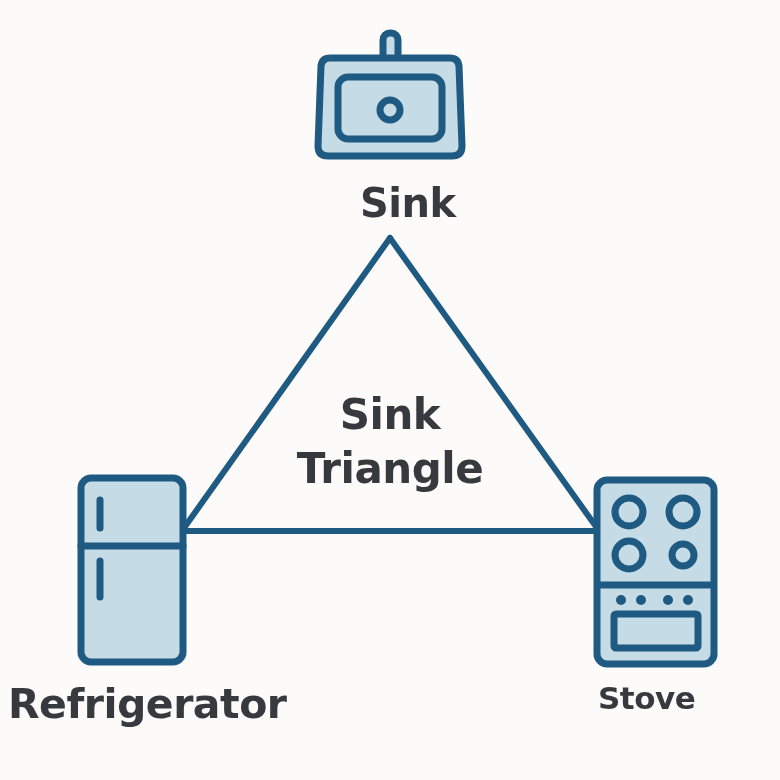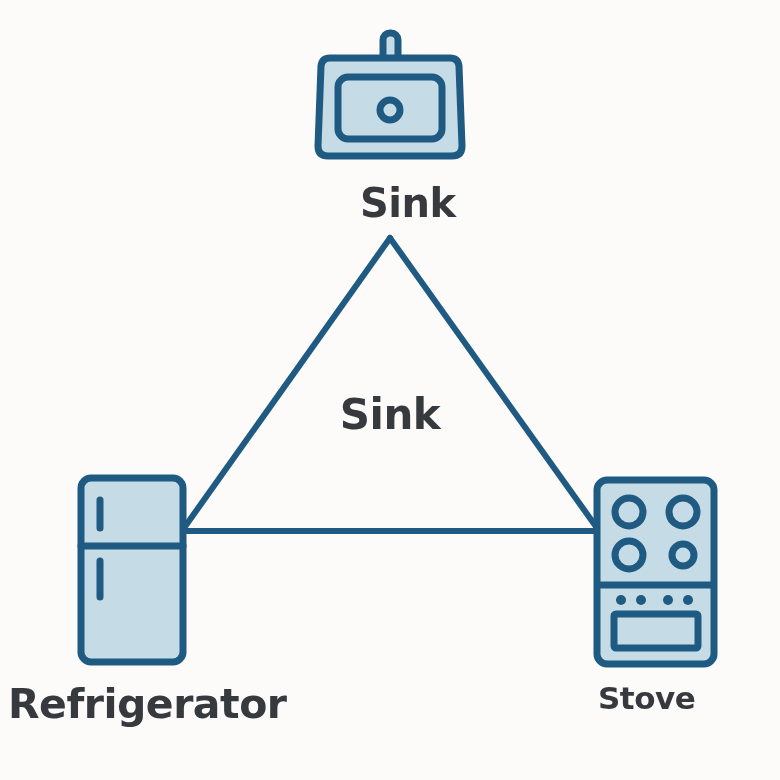--- a/index.html
+++ b/index.html
@@ -57,15 +57,16 @@
     <circle cx="621" cy="600" r="5"></circle>
     <circle cx="641" cy="600" r="5"></circle>
     <circle cx="668" cy="600" r="5"></circle>
     <circle cx="688" cy="600" r="5"></circle>
   </g>
 </svg>
 
 <div class="label lbl-sink">Sink</div>
 <div class="label lbl-center">
   <div>Sink</div>
+  <div>Triangle</div>
 </div>
 <div class="label lbl-fridge">Refrigerator</div>
 <div class="label lbl-stove">Stove</div>
 
 </body></html>

